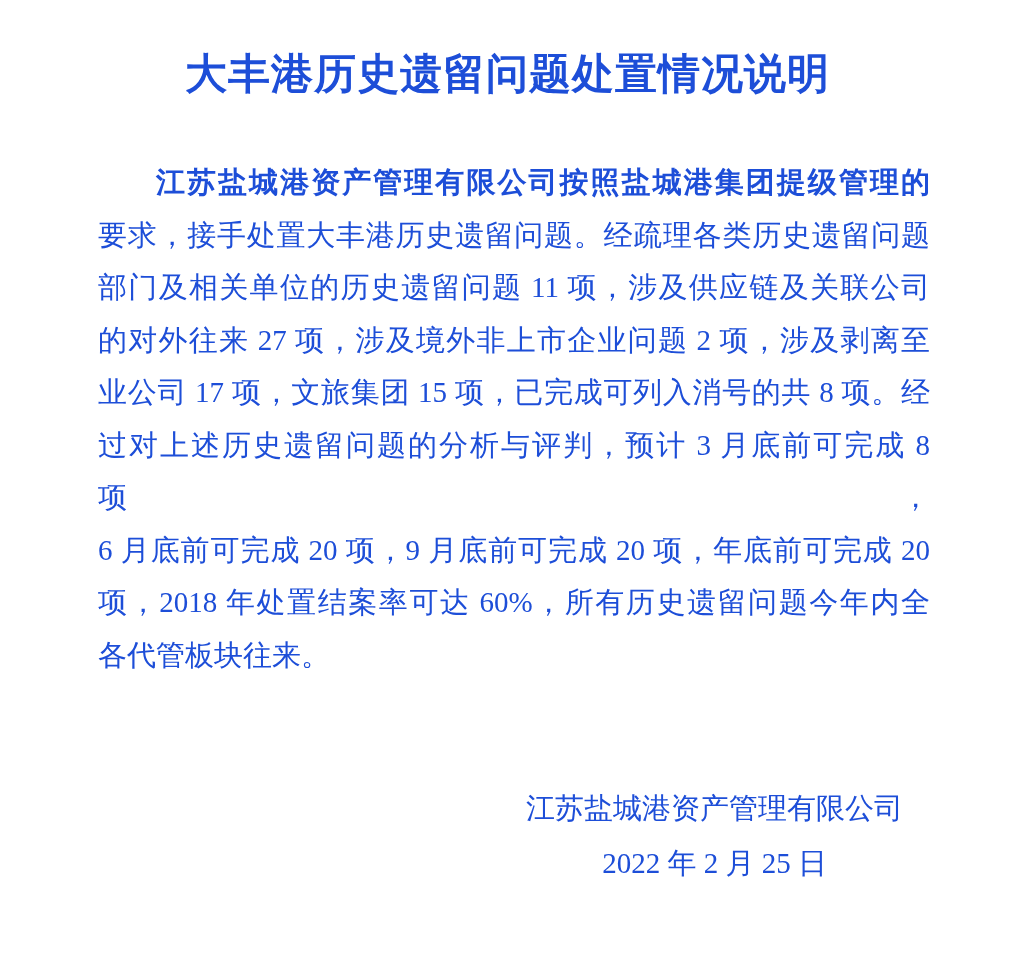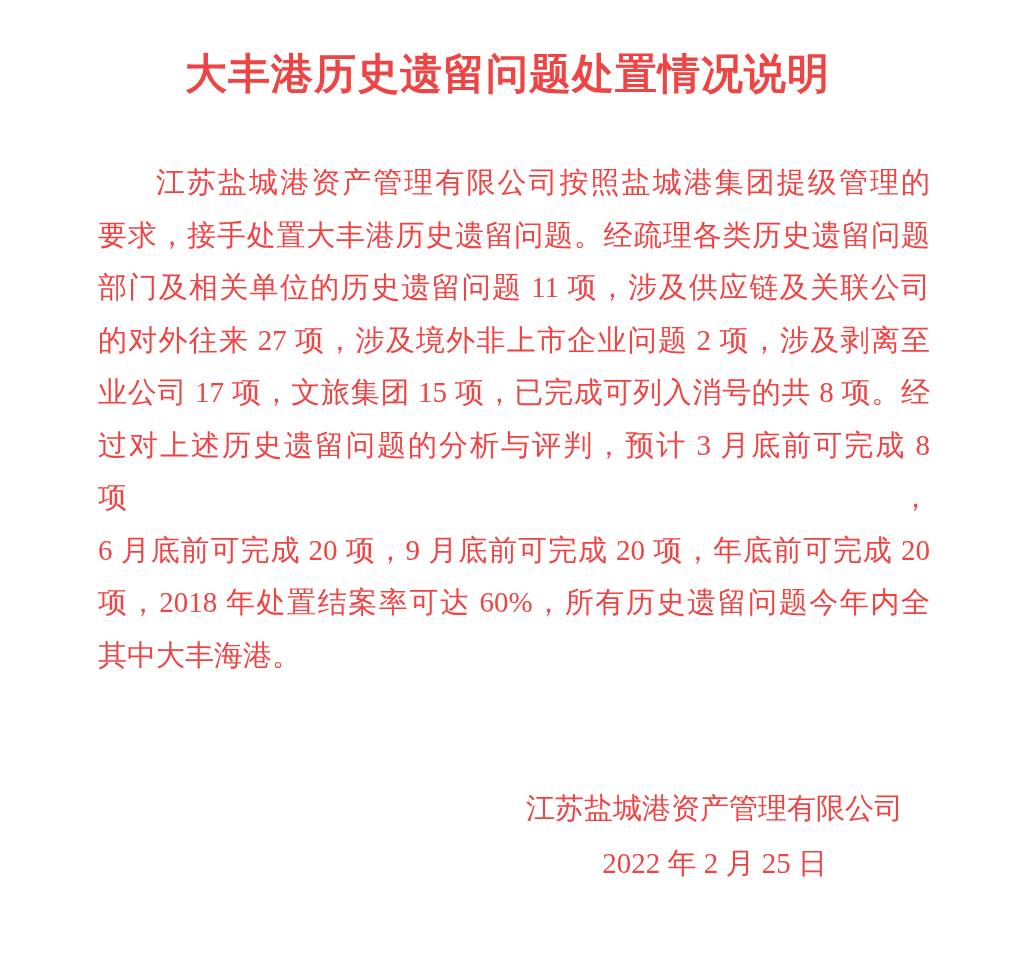--- a/index.html
+++ b/index.html
@@ -5,21 +5,21 @@
   html, body {
     margin: 0;
     padding: 0;
     background: #ffffff;
   }
   .page {
     position: relative;
     width: 1015px;
     height: 957px;
     background: #ffffff;
-    color: #ef4444;
+    color: #1d4ed8;
     font-family: "Liberation Serif", "DejaVu Serif", serif;
     overflow: hidden;
   }
   .title {
     margin: 0;
     padding-top: 46px;
     text-align: center;
     font-size: 42px;
     font-weight: 700;
     line-height: 56px;
@@ -31,20 +31,21 @@
     line-height: 52.5px;
   }
   .line {
     text-align: justify;
     text-align-last: justify;
     text-justify: inter-ideograph;
     white-space: normal;
   }
   .line.first {
     text-indent: 58px;
+    font-weight: bold;
   }
   .line.last {
     text-align: left;
     text-align-last: left;
   }
   .sign-block {
     margin: 100px 112px 0 auto;
     width: fit-content;
     text-align: center;
     font-size: 29px;
@@ -66,21 +67,21 @@
 
   <div class="doc-body">
     <div class="line first">江苏盐城港资产管理有限公司按照盐城港集团提级管理的</div>
     <div class="line">要求，接手处置大丰港历史遗留问题。经疏理各类历史遗留问题</div>
     <div class="line">部门及相关单位的历史遗留问题 11 项，涉及供应链及关联公司</div>
     <div class="line">的对外往来 27 项，涉及境外非上市企业问题 2 项，涉及剥离至</div>
     <div class="line">业公司 17 项，文旅集团 15 项，已完成可列入消号的共 8 项。经</div>
     <div class="line">过对上述历史遗留问题的分析与评判，预计 3 月底前可完成 8 项，</div>
     <div class="line">6 月底前可完成 20 项，9 月底前可完成 20 项，年底前可完成 20</div>
     <div class="line">项，2018 年处置结案率可达 60%，所有历史遗留问题今年内全</div>
-    <div class="line last">其中大丰海港。</div>
+    <div class="line last">各代管板块往来。</div>
   </div>
 
   <div class="sign-block">
     <div class="sign-company">江苏盐城港资产管理有限公司</div>
     <div class="sign-date">2022 年 2 月 25 日</div>
   </div>
 
 </div>
 
 </body></html>

